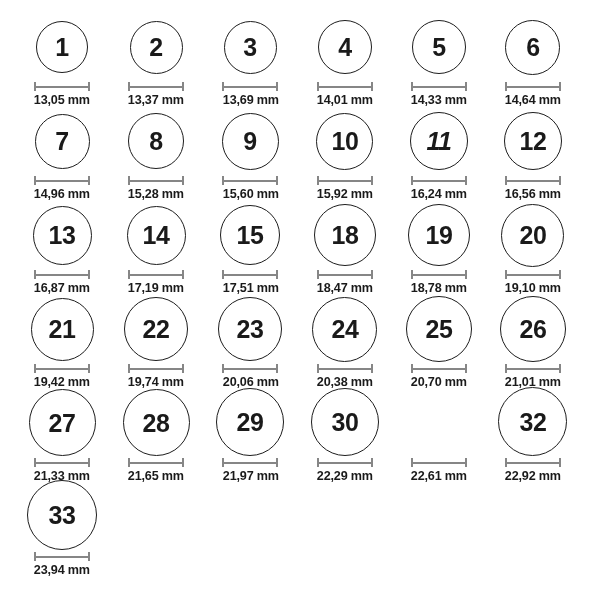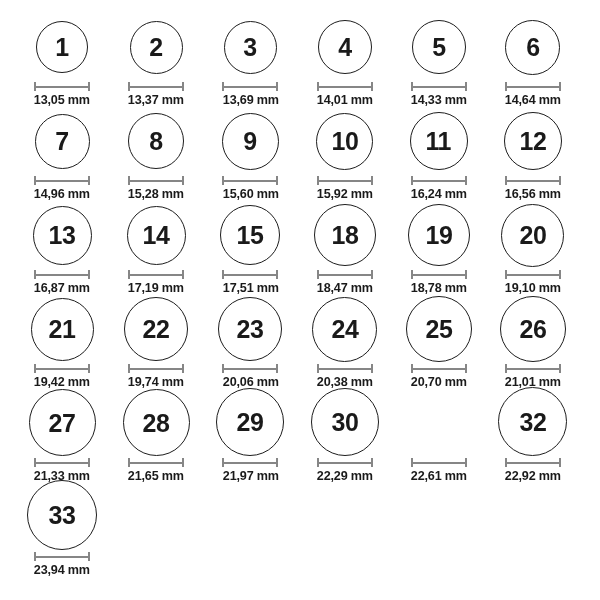--- a/index.html
+++ b/index.html
@@ -191,21 +191,21 @@
     <div class="bracket">
       <span class="tick"></span>
       <span class="hline"></span>
       <span class="tick"></span>
     </div>
     <div class="label">15,92 mm</div>
   </div>
 
   <div class="cell">
     <div class="circle-wrap">
-      <div class="circle" style="width: 58px; height: 58px;">
+      <div class="circle" style="width: 58px; height: 58px; font-style: italic;">
         <span class="num">11</span>
       </div>
     </div>
     <div class="bracket">
       <span class="tick"></span>
       <span class="hline"></span>
       <span class="tick"></span>
     </div>
     <div class="label">16,24 mm</div>
   </div>

